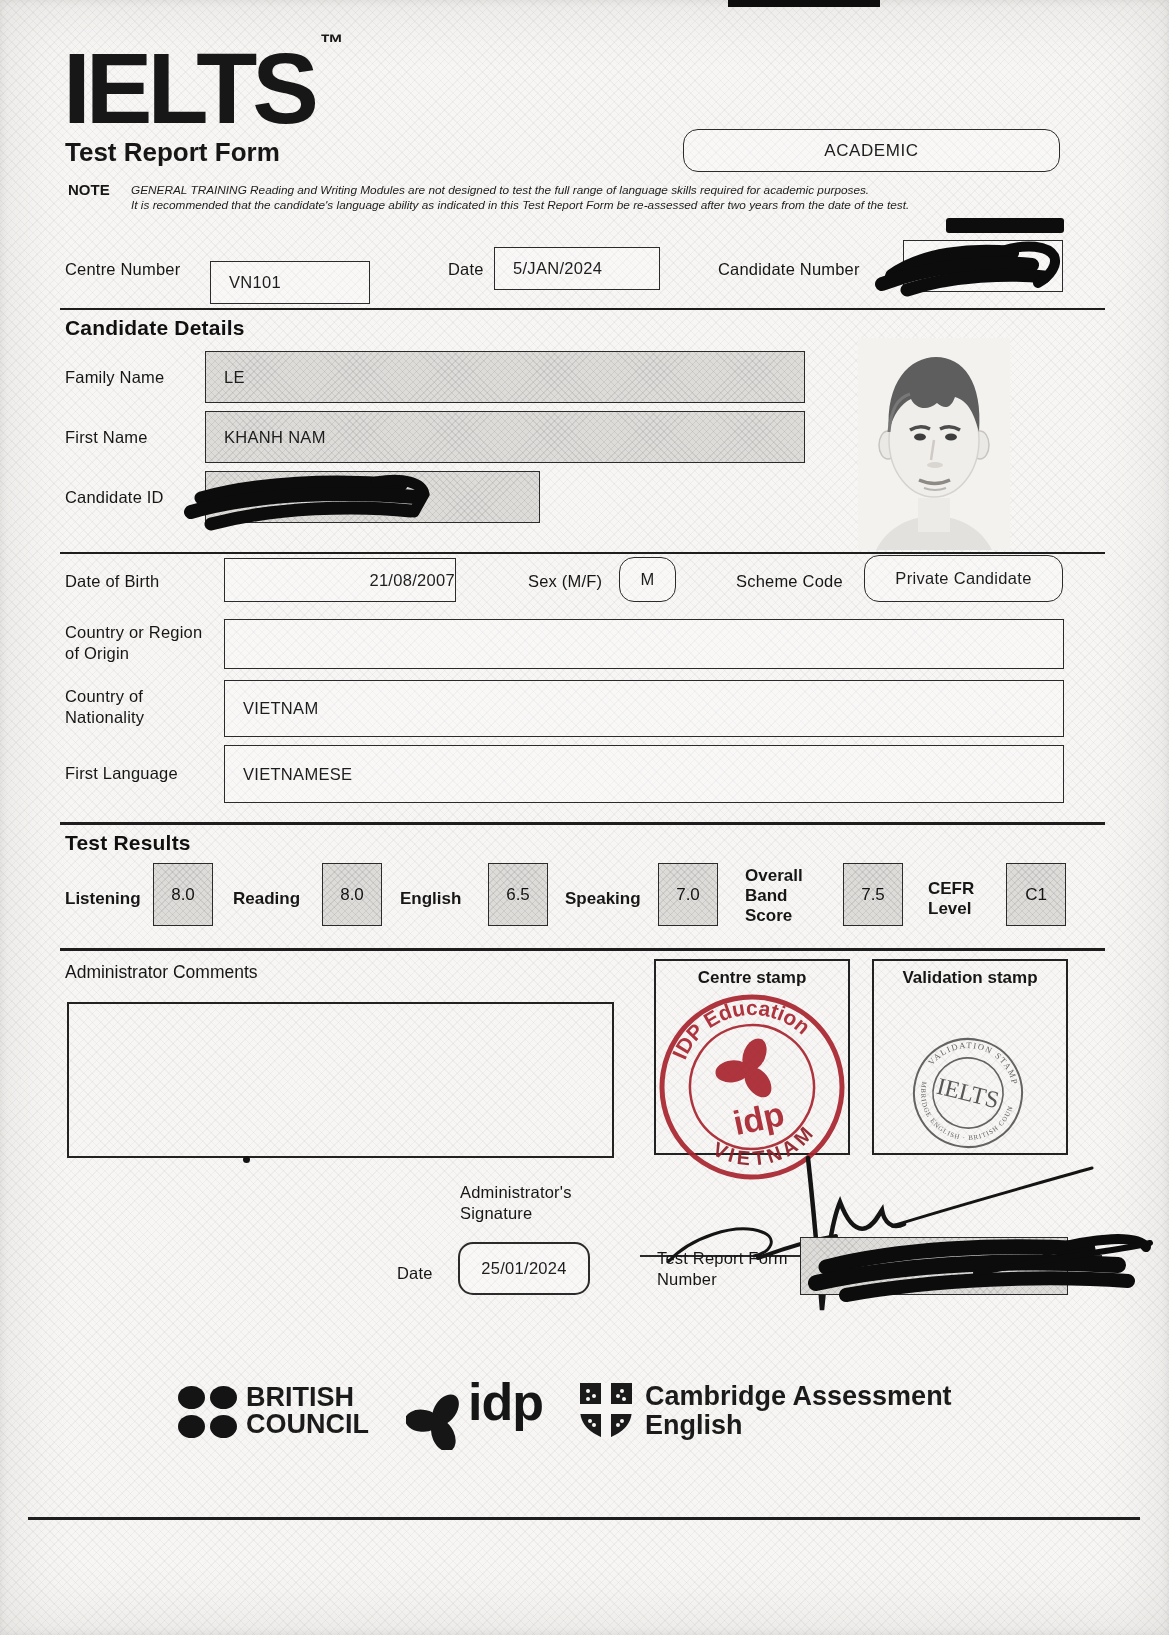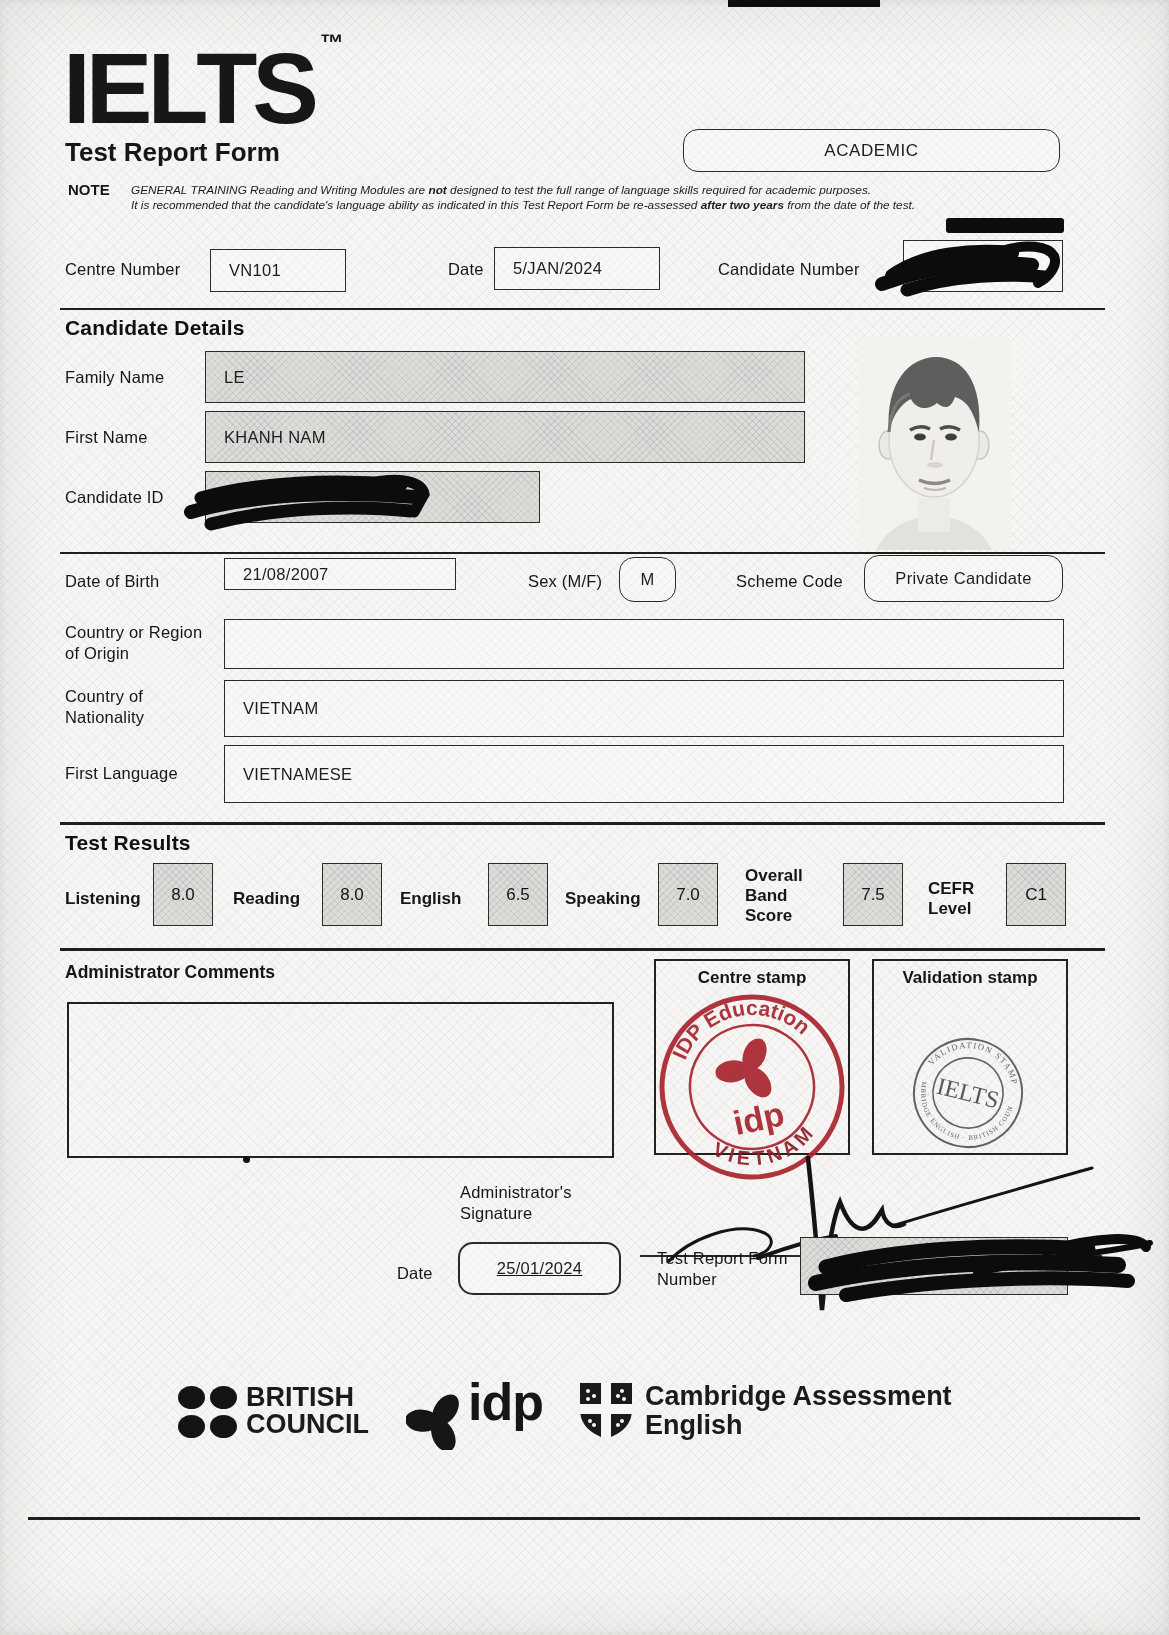--- a/index.html
+++ b/index.html
@@ -7,21 +7,21 @@
     position:relative;width:1169px;height:1635px;margin:0 auto;overflow:hidden;
     background-color:#f7f6f4;
     background-image:
       repeating-linear-gradient(45deg, rgba(150,148,155,0.09) 0 1px, transparent 1px 6px),
       repeating-linear-gradient(-45deg, rgba(150,148,155,0.09) 0 1px, transparent 1px 6px);
     box-shadow: inset 0 0 70px rgba(95,90,82,.14), inset 0 0 8px rgba(95,90,82,.12);
     font-family:"Liberation Sans", sans-serif;color:#161616;
   }
   .abs{position:absolute;}
   .lbl{font-size:16.5px;color:#161616;white-space:pre-line;line-height:21px;letter-spacing:.2px;}
-  .b{font-weight:bold;}
+  .b{font-weight:normal;}
   .sect{font-weight:bold;font-size:21px;color:#101010;letter-spacing:.2px;}
   .box{position:absolute;border:1.6px solid #2b2b2b;box-sizing:border-box;display:flex;align-items:center;background:rgba(255,255,255,.25);}
   .box .val{font-size:16.5px;color:#1d1d1d;padding-left:18px;letter-spacing:.3px;}
   .box.center{justify-content:center;border-radius:15px;}
   .box.center .val{padding:0;}
   .shaded{
     background-color:#dddcd9;
     background-image:
       repeating-linear-gradient(45deg, rgba(120,118,125,0.16) 0 1px, transparent 1px 5px),
       repeating-linear-gradient(-45deg, rgba(120,118,125,0.16) 0 1px, transparent 1px 5px);
@@ -58,21 +58,21 @@
   </div>
 
   <div class="abs noteLbl" style="left:68px;top:181px;">NOTE</div>
   <div class="abs" style="left:131px;top:183px;">
     <div class="noteTxt"><span>GENERAL TRAINING Reading and Writing Modules are </span><span class="b">not</span><span> designed to test the full range of language skills required for academic purposes.</span></div>
     <div class="noteTxt"><span>It is recommended that the candidate's language ability as indicated in this Test Report Form be re-assessed </span><span class="b">after two years</span><span> from the date of the test.</span></div>
   </div>
   <div class="redbar" style="left:946px;top:218px;width:118px;height:15px;border-radius:3px;"></div>
 
   <div class="abs lbl" style="left:65px;top:259px;">Centre Number</div>
-  <div class="box" style="left:210px;top:249px;width:136px;height:43px;">
+  <div class="box" style="left:210px;top:261px;width:160px;height:43px;">
     <span class="val">VN101</span>
   </div>
   <div class="abs lbl" style="left:448px;top:259px;">Date</div>
   <div class="box" style="left:494px;top:247px;width:166px;height:43px;">
     <span class="val">5/JAN/2024</span>
   </div>
   <div class="abs lbl" style="left:718px;top:259px;">Candidate Number</div>
   <div class="box" style="left:903px;top:240px;width:160px;height:52px;"></div>
   <svg class="abs" style="left:862px;top:238px;" width="205" height="60" viewBox="0 0 205 60">
     <g stroke="#0c0c0c" fill="none" stroke-linecap="round">
@@ -123,21 +123,21 @@
     <ellipse cx="93" cy="99" rx="6" ry="3.5" fill="#3d3d3d"></ellipse>
     <path d="M76,102 L73,122" stroke="#cfcac5" stroke-width="2.5" fill="none"></path>
     <ellipse cx="77" cy="127" rx="8" ry="3" fill="#d9d5d0"></ellipse>
     <path d="M61,142 Q77,149 92,142" stroke="#8d8984" stroke-width="3.5" fill="none"></path>
     <path d="M66,150 Q77,154 88,150" stroke="#b9b5b0" stroke-width="2" fill="none"></path>
   </svg>
 
   <div class="hr" style="left:60px;top:552px;width:1045px;height:2px;"></div>
 
   <div class="abs lbl" style="left:65px;top:571px;">Date of Birth</div>
-  <div class="box" style="left:224px;top:558px;width:232px;height:32px;">
+  <div class="box" style="left:224px;top:558px;width:232px;height:44px;justify-content:flex-end;">
     <span class="val">21/08/2007</span>
   </div>
   <div class="abs lbl" style="left:528px;top:571px;">Sex (M/F)</div>
   <div class="box center" style="left:619px;top:557px;width:57px;height:45px;">
     <span class="val">M</span>
   </div>
   <div class="abs lbl" style="left:736px;top:571px;">Scheme Code</div>
   <div class="box center" style="left:864px;top:555px;width:199px;height:47px;">
     <span class="val">Private Candidate</span>
   </div>
@@ -257,21 +257,21 @@
   <svg class="abs" style="left:640px;top:1140px;" width="470" height="175" viewBox="0 0 470 175">
     <g fill="none" stroke="#141414" stroke-linecap="round">
       <path stroke-width="3" d="M28,122 C50,98 95,82 122,92 C138,98 132,112 114,116"></path>
       <path stroke-width="4" d="M118,118 C145,108 172,100 196,96"></path>
       <path stroke-width="4.5" d="M168,18 C172,55 178,120 182,170 C186,130 190,86 200,62 C206,78 214,92 226,88 C234,85 238,76 242,70 C244,82 252,90 264,84"></path>
       <path stroke-width="3" d="M252,86 C320,65 392,45 452,28"></path>
     </g>
   </svg>
 
   <div class="abs lbl" style="left:397px;top:1263px;">Date</div>
-  <div class="box center" style="left:458px;top:1242px;width:163px;height:53px;border-width:2px;text-decoration:underline;">
+  <div class="box center" style="left:458px;top:1242px;width:132px;height:53px;border-width:2px;">
     <span class="val">25/01/2024</span>
   </div>
 
   <div class="abs lbl" style="left:657px;top:1248px;">Test Report Form
 Number</div>
   <div class="abs shaded" style="left:800px;top:1237px;width:268px;height:58px;border:1.6px solid #2b2b2b;box-sizing:border-box;"></div>
   <svg class="abs" style="left:796px;top:1225px;" width="360" height="85" viewBox="0 0 360 85">
     <g stroke="#0c0c0c" fill="none" stroke-linecap="round">
       <path stroke-width="15" d="M30,42 C100,24 200,18 292,24"></path>
       <path stroke-width="16" d="M20,58 C110,38 230,34 322,40"></path>

